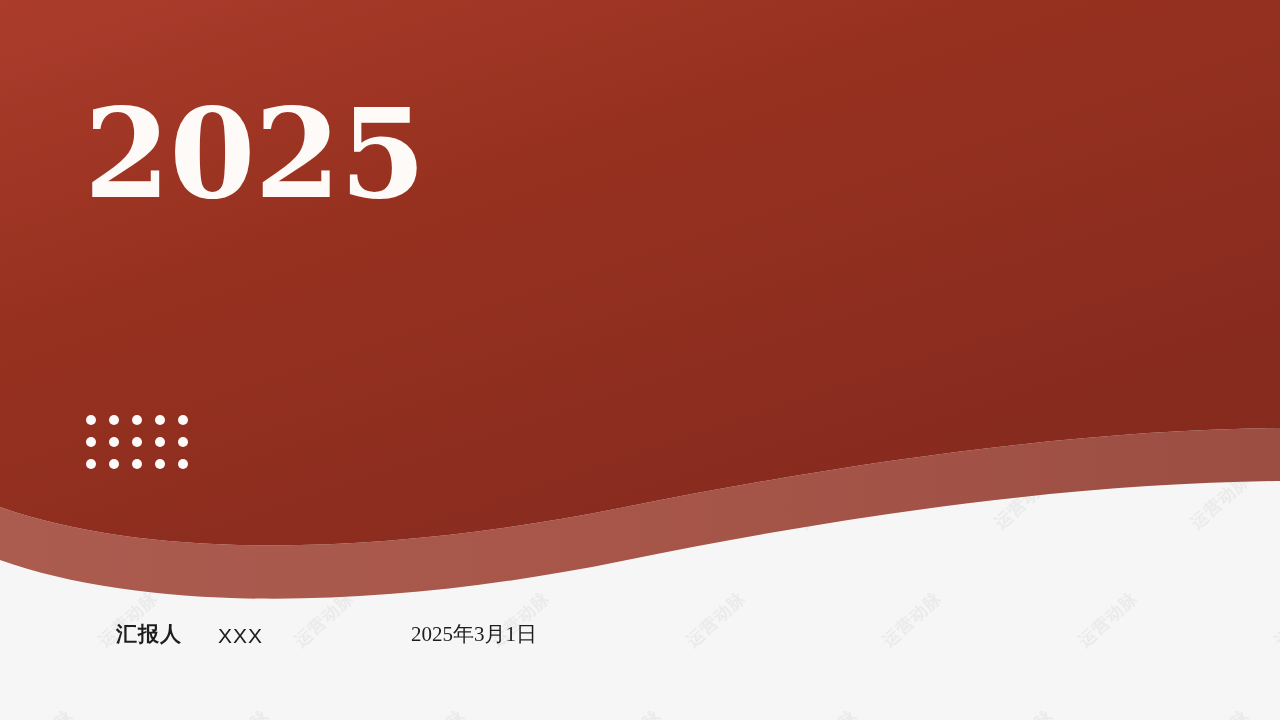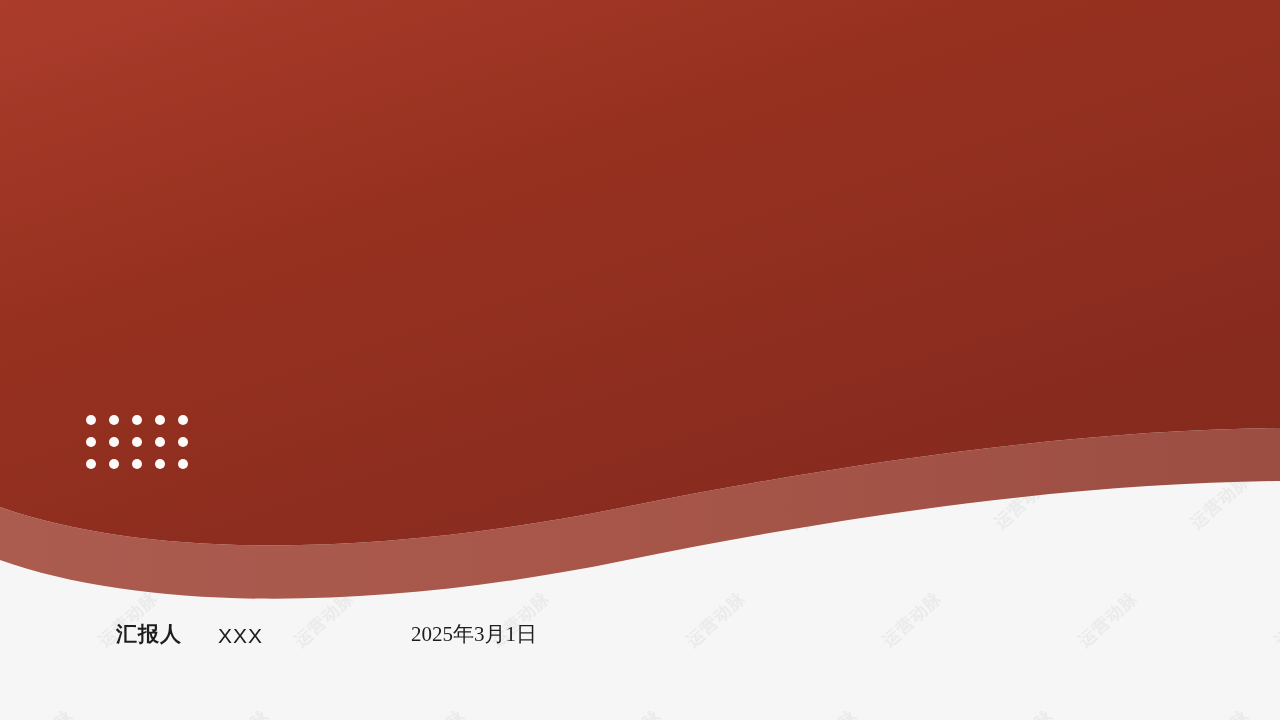--- a/index.html
+++ b/index.html
@@ -234,20 +234,21 @@
              C 382,610 150,613 0,560 Z"></path>
 
     <path fill="url(#redGrad)" d="M0,0 L1280,0 L1280,428
              C 1090,430 870,458 620,508
              C 380,556 150,560 0,507 Z"></path>
   </svg>
 
   <div class="content">
 
 
+    <div class="year">2025</div>
 
 
 
     <div class="dot-grid">
         <i></i>
         <i></i>
         <i></i>
         <i></i>
         <i></i>
         <i></i>

